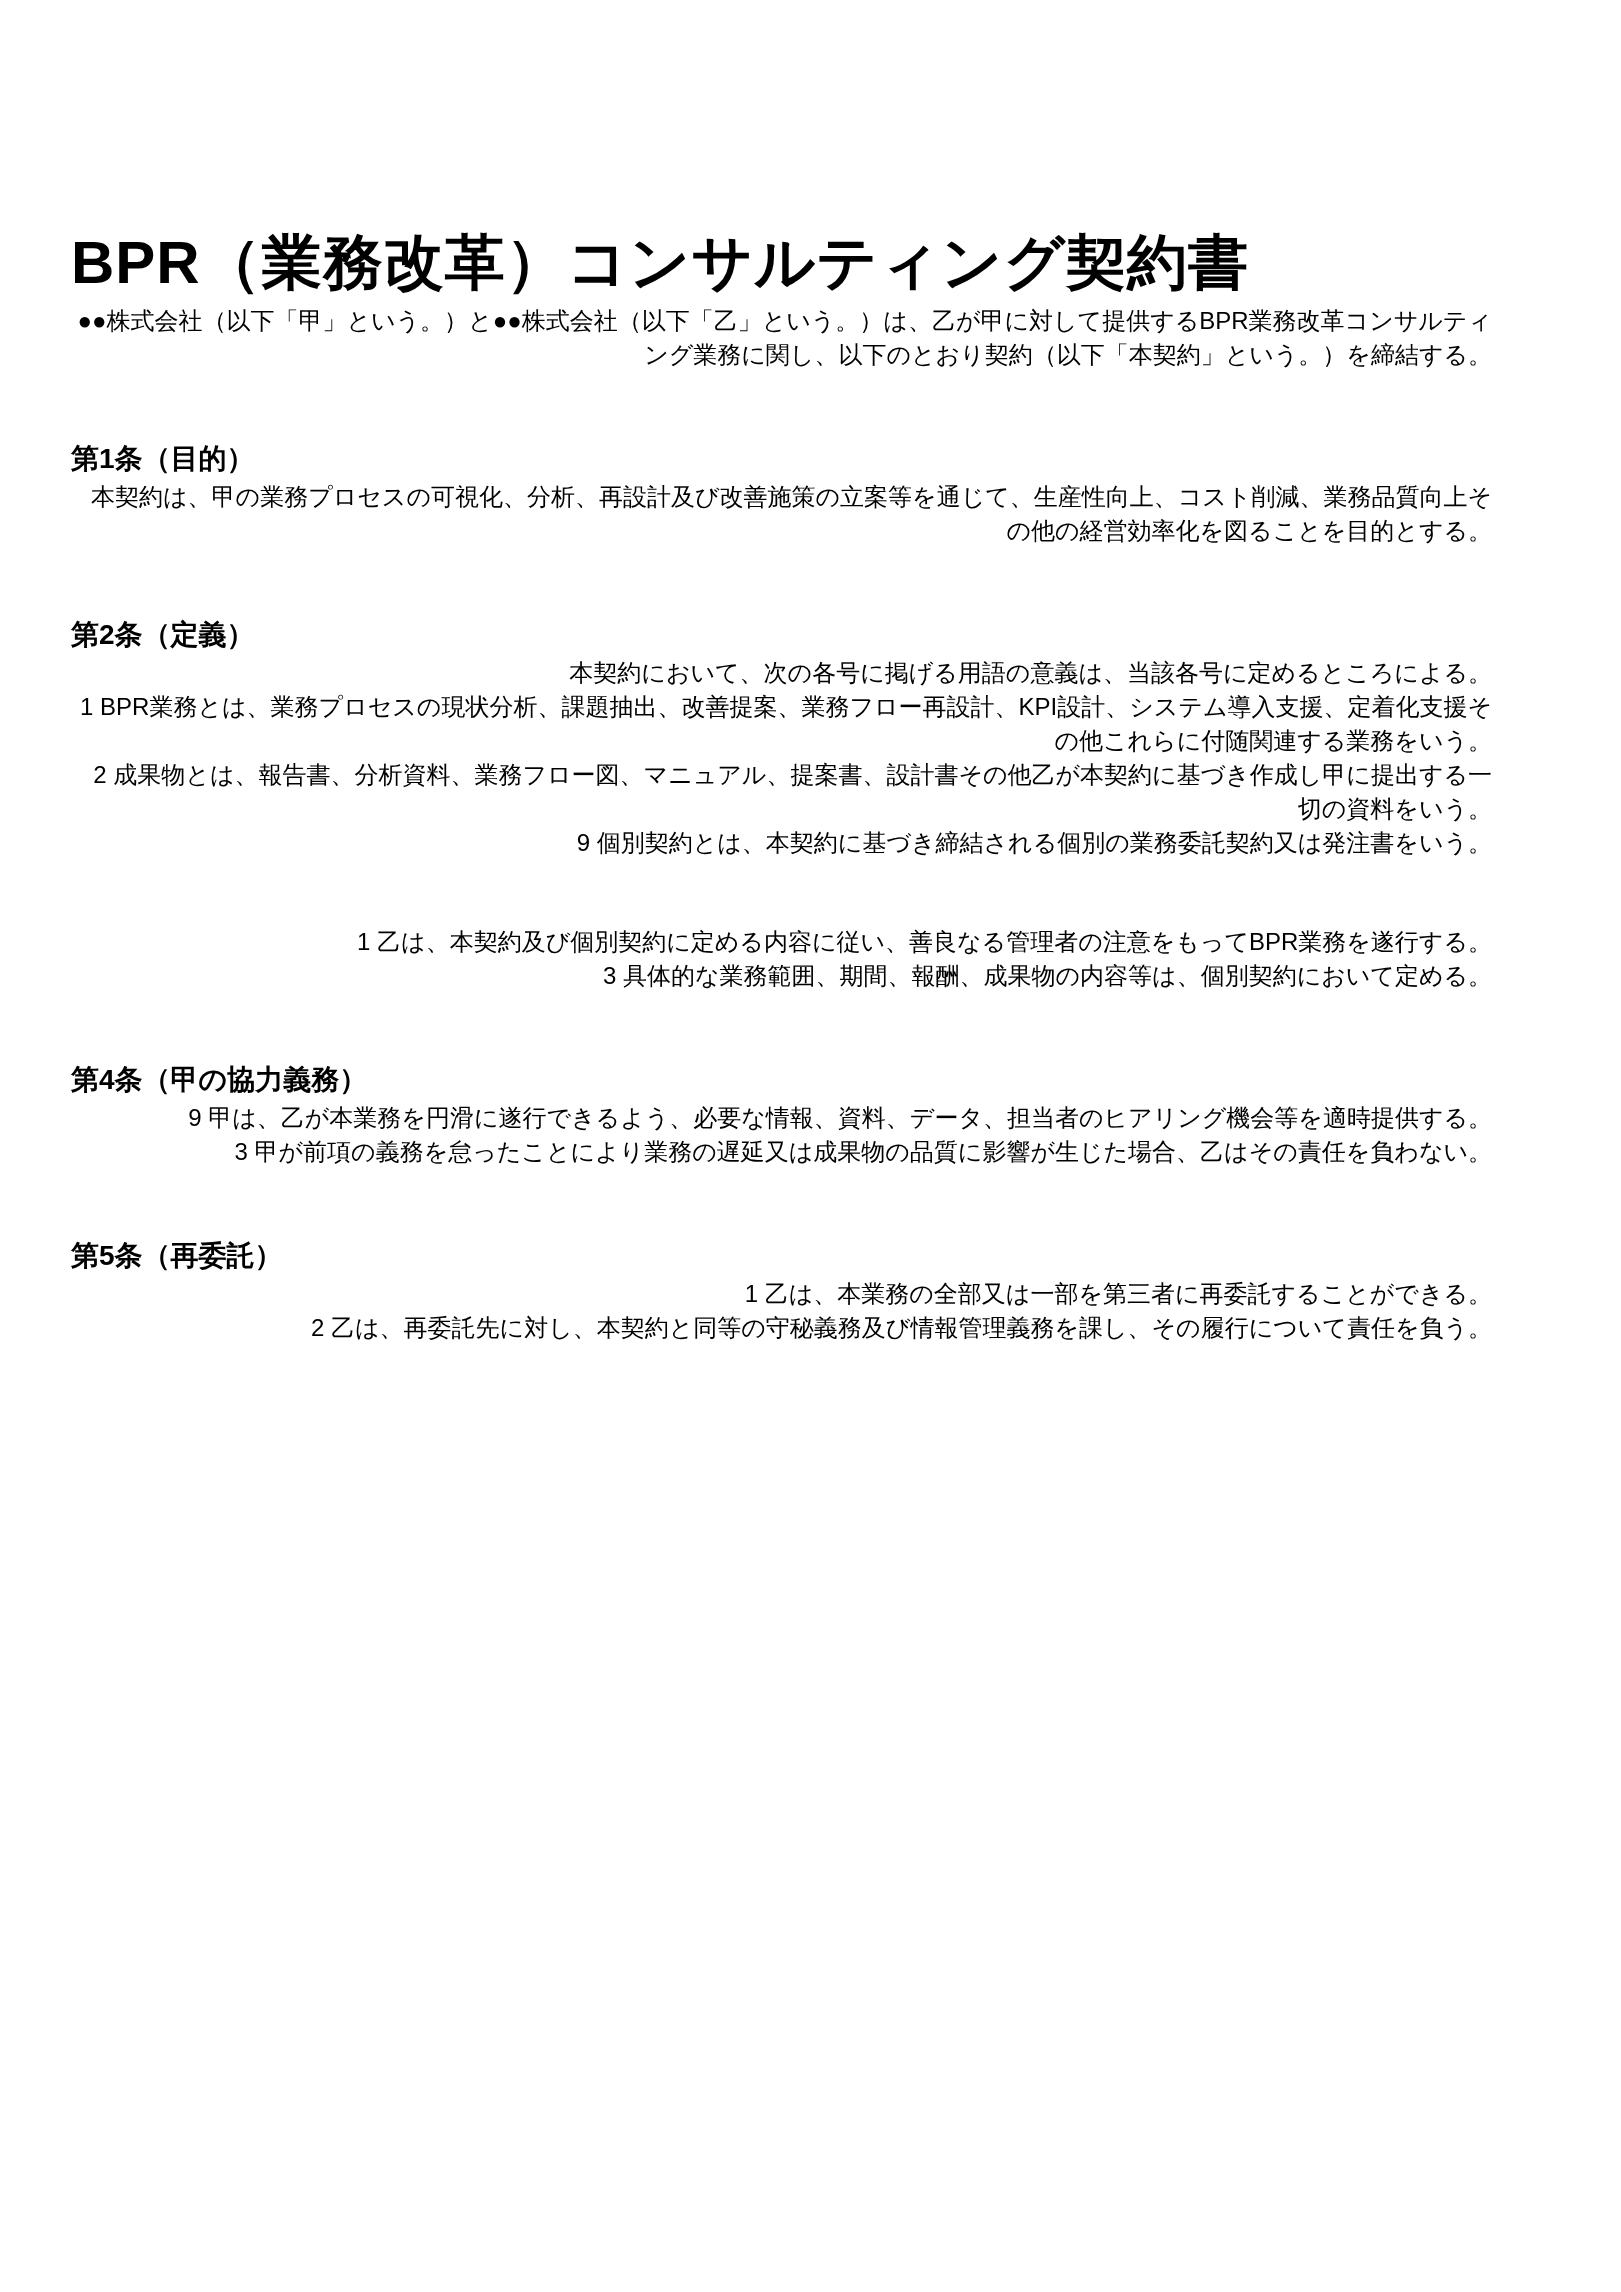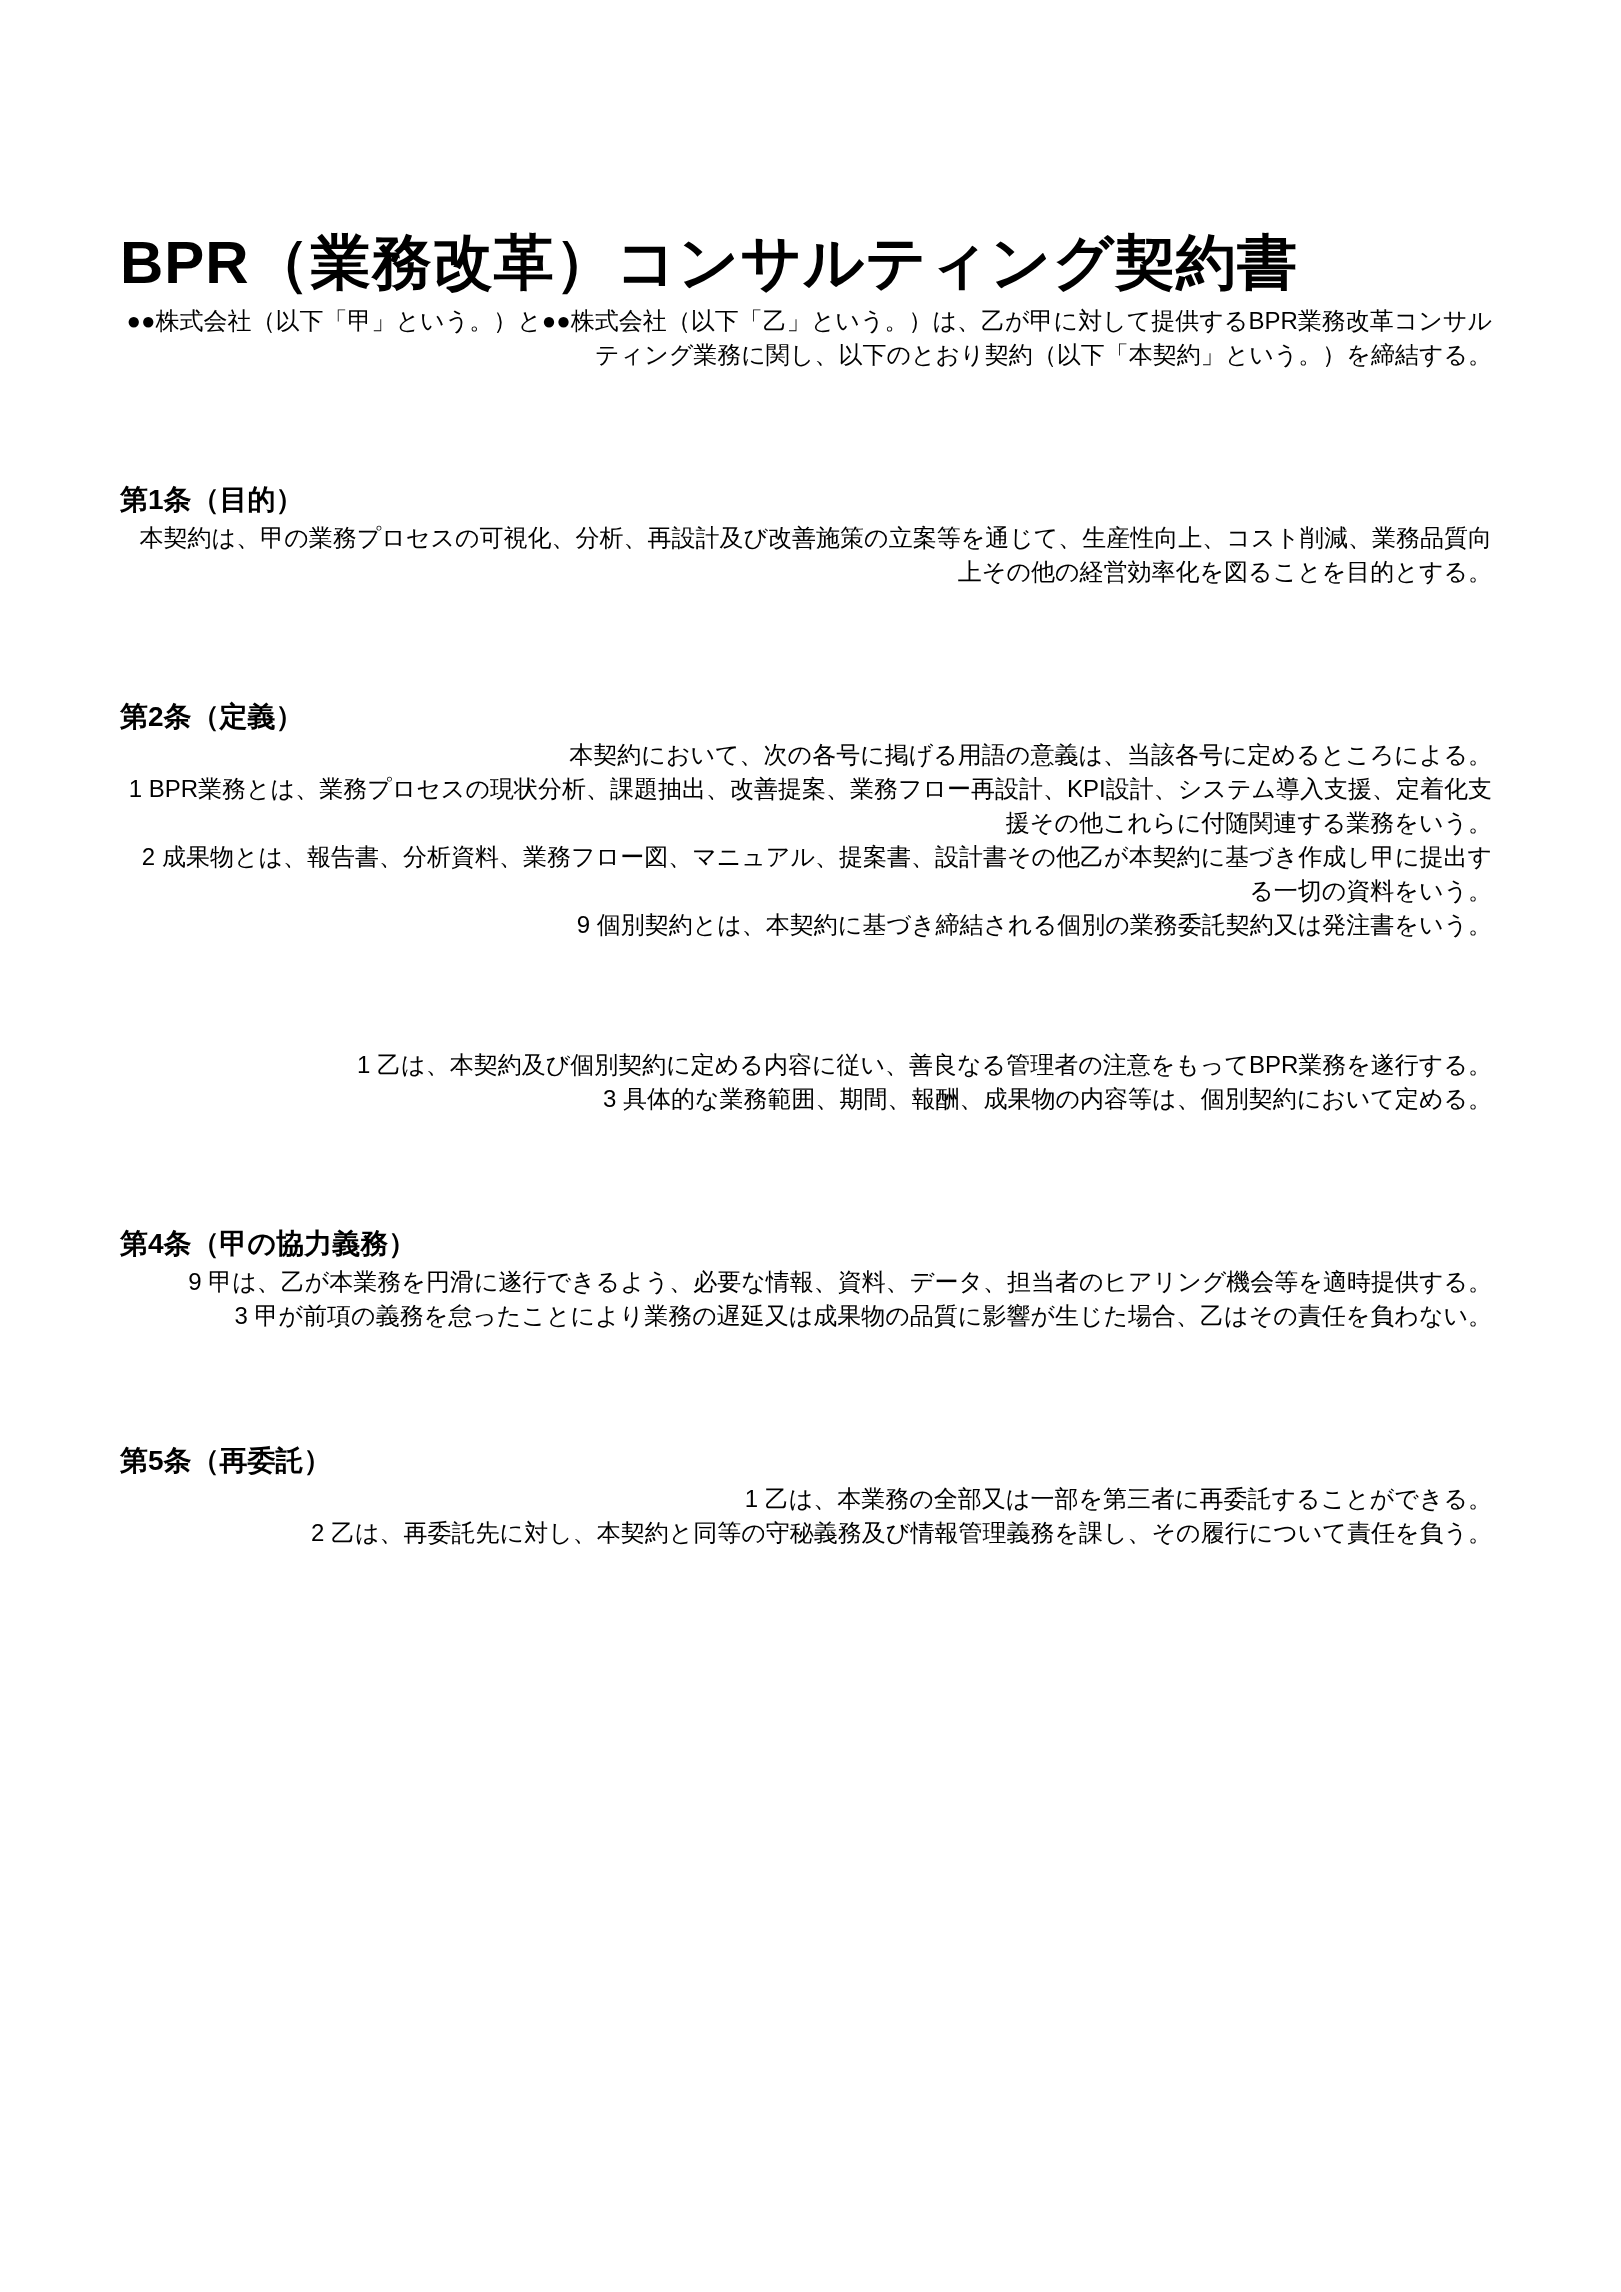--- a/index.html
+++ b/index.html
@@ -10,21 +10,21 @@
   body {
     width: 1621px;
     height: 2293px;
     color: #000000;
     font-family: "Liberation Sans", sans-serif;
   }
   .page {
     box-sizing: border-box;
     width: 1621px;
     height: 2293px;
-    padding: 221px 129px 0 120px;
+    padding: 221px 129px 0 71px;
     overflow: hidden;
     background: #ffffff;
   }
   .doc-title {
     margin: 0;
     font-size: 60px;
     line-height: 83px;
     font-weight: 700;
     letter-spacing: 1px;
     white-space: nowrap;
@@ -32,21 +32,21 @@
   .preamble {
     margin: 104px 0 0 0;
   }
   .clause, .preamble {
     font-size: 24px;
     line-height: 34px;
     margin: 0;
     text-align: right;
   }
   .article {
-    margin-top: 106px;
+    margin-top: 65px;
   }
   .article-heading {
     margin: 0;
     font-size: 28px;
     line-height: 43px;
     font-weight: 700;
   }
 </style>
 </head>
 <body>

